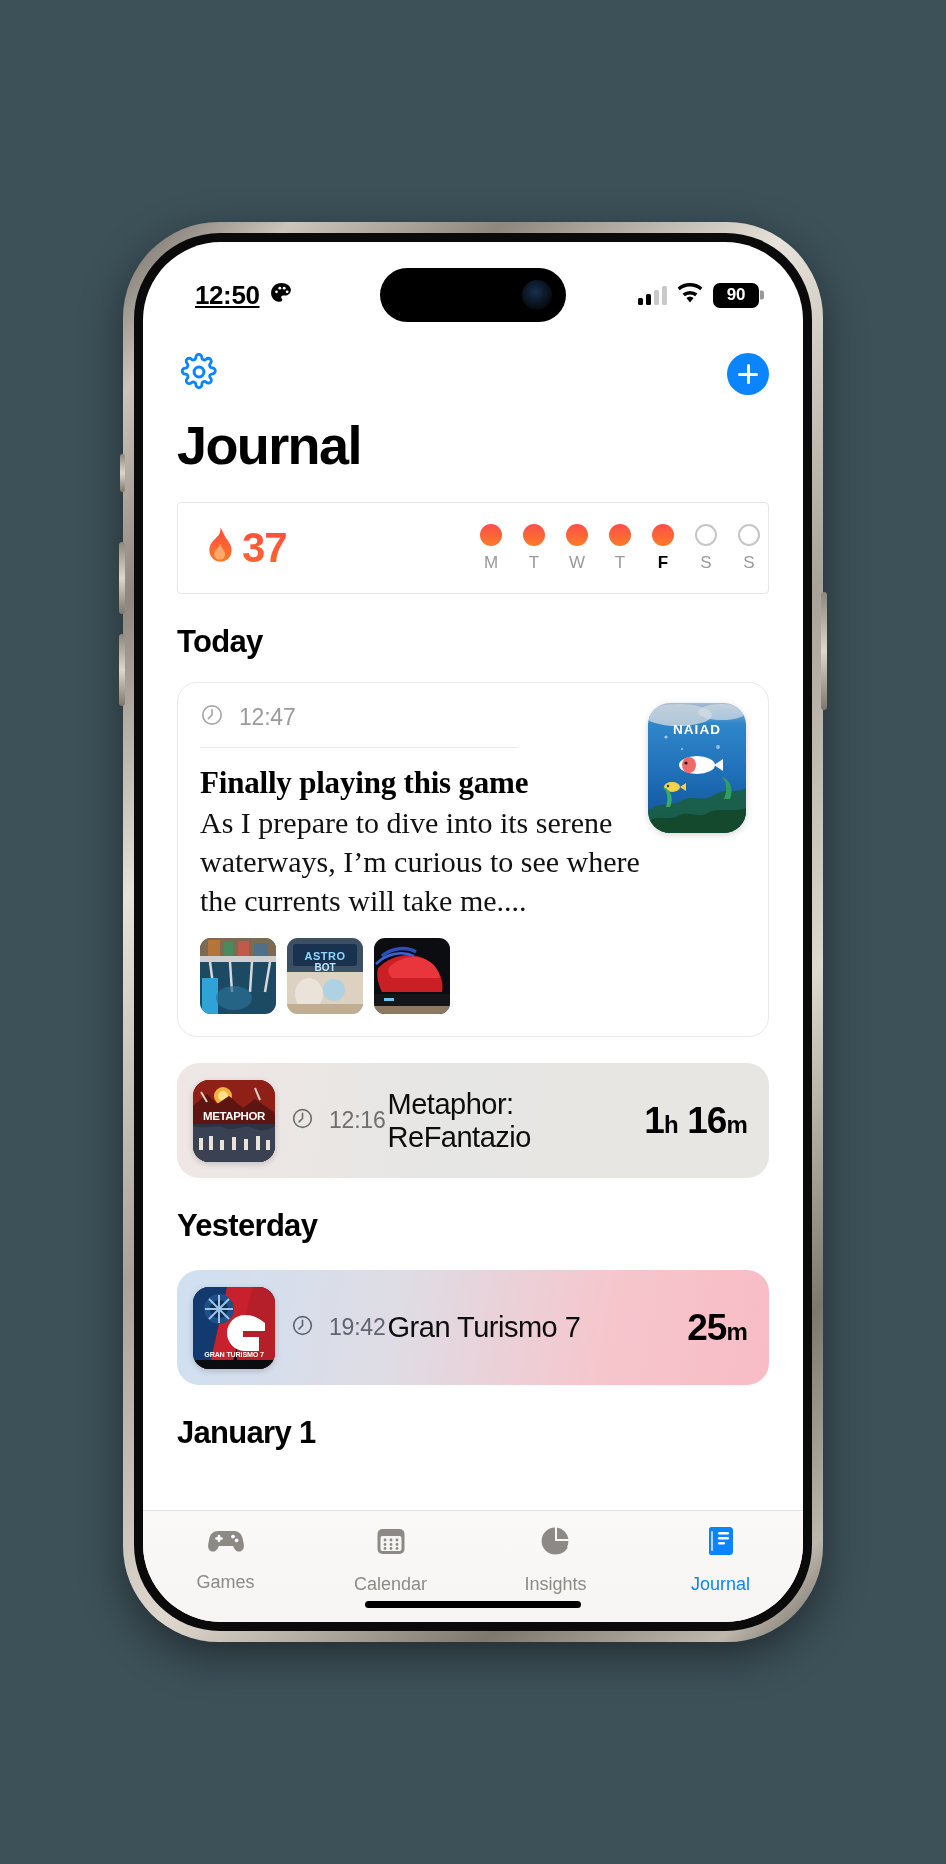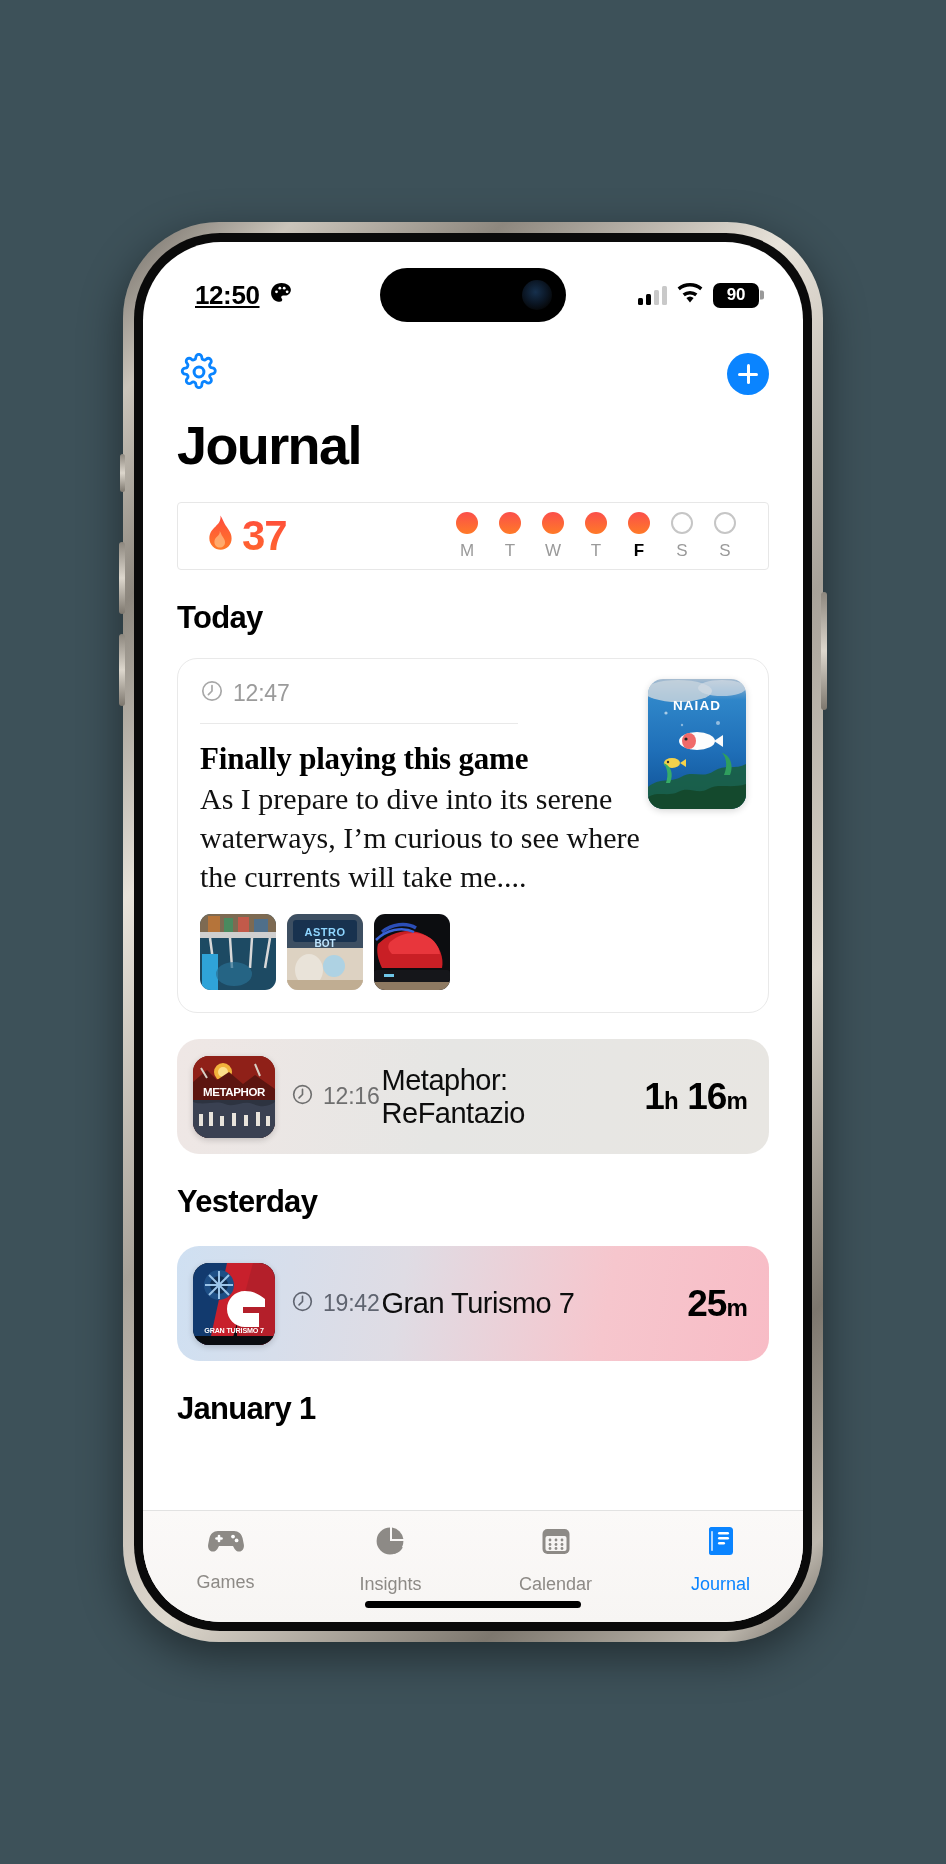--- a/index.html
+++ b/index.html
@@ -97,24 +97,24 @@
   .add-btn .plus::before { left: 0; right: 0; top: 8.5px; height: 3.5px; }
   .add-btn .plus::after { top: 0; bottom: 0; left: 8.5px; width: 3.5px; }
 
   .page-title {
     font-size: 54px; font-weight: 700; letter-spacing: -1.6px;
     color: #000; padding: 18px 34px 0 34px;
   }
 
   
   .streak {
-    margin: 26px 34px 0 34px; height: 68px;
+    margin: 26px 34px 0 34px; height: 92px;
     border: 1px solid #e7e7e7; border-radius: 4px; background: #fff;
     display: flex; align-items: center; justify-content: space-between;
-    padding: 0 30px 0 24px;
+    padding: 0 6px 0 24px;
   }
   .streak-left { display: flex; align-items: center; gap: 8px; }
   .streak-count {
     font-size: 42px; font-weight: 700; letter-spacing: -1.2px;
     background: linear-gradient(180deg,#ff4b3e 0%,#ff6a2b 100%);
     -webkit-background-clip: text; background-clip: text; color: transparent;
   }
   .days { display: flex; gap: 17px; }
   .day { display: flex; flex-direction: column; align-items: center; gap: 7px; width: 26px; }
   .dot { width: 22px; height: 22px; border-radius: 50%; }
@@ -127,24 +127,24 @@
     font-size: 31px; font-weight: 700; letter-spacing: -.7px;
     color: #000; padding: 30px 51px 0 34px;
   }
 
   
   .note-card {
     margin: 22px 34px 0 34px; border: 1px solid #e9e9e9; border-radius: 20px;
     background: #fff; padding: 20px 22px 22px 22px; position: relative;
   }
   .note-top { display: flex; align-items: flex-start; justify-content: space-between; }
-  .time-row { display: flex; align-items: center; gap: 9px; }
+  .time-row { display: flex; align-items: center; gap: 15px; }
   .time-text { font-size: 23px; color: #9b9b9b; letter-spacing: -.2px; }
   .note-cover {
-    width: 98px; height: 130px; border-radius: 15px; overflow: hidden; flex: none;
+    width: 98px; height: 130px; border-radius: 22px; overflow: hidden; flex: none;
     box-shadow: 0 2px 7px rgba(0,0,0,.16);
   }
   .note-divider { height: 1px; background: #e9e9e9; margin: 16px 130px 0 0; }
   .note-title {
     font-family: "Liberation Serif", serif; font-size: 31px; font-weight: 700;
     color: #000; margin-top: 17px; letter-spacing: -.2px;
   }
   .note-body {
     font-family: "Liberation Serif", serif; font-size: 30px; line-height: 1.3;
     color: #111; margin-top: 2px; max-width: 470px;
@@ -480,47 +480,47 @@
                 <rect x="10.7" y="9.7" width="2.6" height="7.6" rx="1.3" fill="#fff"></rect>
                 <circle cx="26" cy="11.6" r="1.9" fill="#fff"></circle>
                 <circle cx="29.6" cy="15.4" r="1.9" fill="#fff"></circle>
               </svg>
             </span>
             <span class="tab-label">Games</span>
           </div>
           <div class="tab">
             <span>
               <svg width="32" height="32" viewBox="0 0 32 32">
-                <path d="M15 2.6A13.4 13.4 0 1 0 28.4 16H15z" fill="#8d8a86"></path>
-                <path d="M17 2.6V14h11.4A13.4 13.4 0 0 0 17 2.6z" fill="#8d8a86"></path>
-                <path d="M18.3 16.9l9.5 5.5a13.4 13.4 0 0 1-8.6 6.5z" fill="#8d8a86"></path>
-              </svg>
-            </span>
-            <span class="tab-label">Insights</span>
-          </div>
-          <div class="tab">
-            <span>
-              <svg width="32" height="32" viewBox="0 0 32 32">
                 <rect x="2.5" y="4" width="27" height="25" rx="5" fill="#8d8a86"></rect>
                 <rect x="5.5" y="11" width="21" height="15" rx="2" fill="#f7f5f3"></rect>
                 <g fill="#8d8a86">
                   <circle cx="10" cy="15" r="1.4"></circle>
                     <circle cx="16" cy="15" r="1.4"></circle>
                     <circle cx="22" cy="15" r="1.4"></circle>
                   <circle cx="10" cy="19.5" r="1.4"></circle>
                     <circle cx="16" cy="19.5" r="1.4"></circle>
                     <circle cx="22" cy="19.5" r="1.4"></circle>
                   <circle cx="10" cy="23.5" r="1.4"></circle>
                     <circle cx="16" cy="23.5" r="1.4"></circle>
                     <circle cx="22" cy="23.5" r="1.4"></circle>
                 </g>
               </svg>
             </span>
             <span class="tab-label">Calendar</span>
           </div>
+          <div class="tab">
+            <span>
+              <svg width="32" height="32" viewBox="0 0 32 32">
+                <path d="M15 2.6A13.4 13.4 0 1 0 28.4 16H15z" fill="#8d8a86"></path>
+                <path d="M17 2.6V14h11.4A13.4 13.4 0 0 0 17 2.6z" fill="#8d8a86"></path>
+                <path d="M18.3 16.9l9.5 5.5a13.4 13.4 0 0 1-8.6 6.5z" fill="#8d8a86"></path>
+              </svg>
+            </span>
+            <span class="tab-label">Insights</span>
+          </div>
           <div class="tab active">
             <span>
               <svg width="30" height="32" viewBox="0 0 30 32">
                 <rect x="3" y="2" width="24" height="28" rx="3.5" fill="#0a84ff"></rect>
                 <rect x="3" y="2" width="5.5" height="28" rx="2.5" fill="#0a84ff"></rect>
                 <rect x="5.2" y="6" width="1.6" height="20" rx=".8" fill="#ffffff" opacity=".85"></rect>
                 <rect x="12" y="7" width="11" height="2.4" rx="1.2" fill="#fff"></rect>
                 <rect x="12" y="12" width="11" height="2.4" rx="1.2" fill="#fff"></rect>
                 <rect x="12" y="17" width="7" height="2.4" rx="1.2" fill="#fff"></rect>
               </svg>

